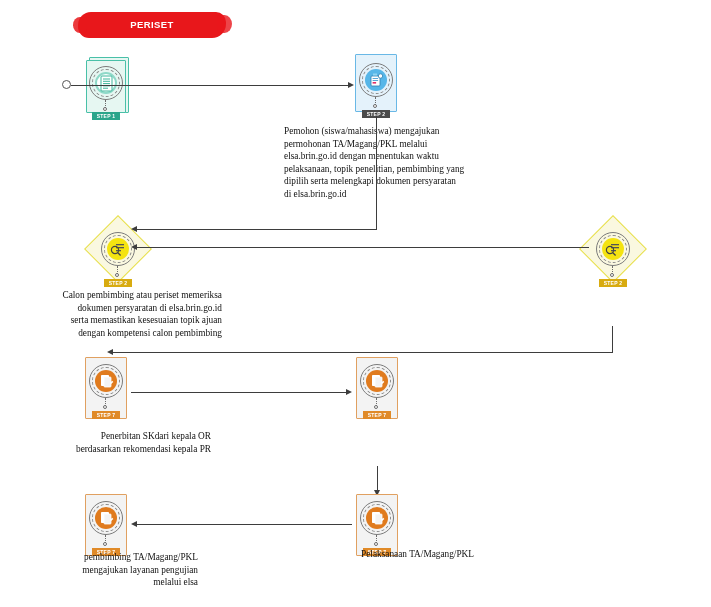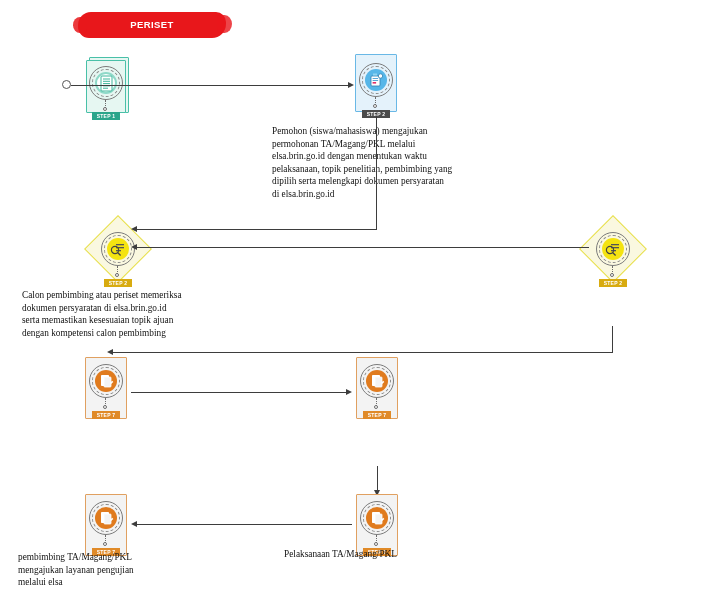--- a/index.html
+++ b/index.html
@@ -186,21 +186,21 @@
 
   
   .caption {
     position: absolute;
     font-size: 9.3px;
     line-height: 12.6px;
     color: #111111;
     white-space: pre-line;
   }
   .cap-left { text-align: left; }
-  .cap-center { text-align: left; }
+  .cap-center { text-align: right; }
 
   .icon-svg { position: absolute; }
 </style>
 </head>
 <body>
 
 <div id="page">
 
   <div class="banner" style="left:78px; top:12px; width:148px; height:26px;">
     <span>PERISET</span>
@@ -247,21 +247,21 @@
       <circle cx="12.5" cy="4" r="2.2" fill="#ffffff" stroke="#2f7fb0" stroke-width="0.8"></circle>
       <rect x="5" y="1.5" width="4" height="2" fill="#8fd4f2"></rect>
     </svg>
 
     <div class="stem" style="left:20px; top:43px; height:8px;"></div>
     <div class="stem-dot" style="left:18px; top:50px;"></div>
     <div class="step-badge badge-blue" style="left:7px; top:56px; width:28px;">STEP 2</div>
   </div>
 
 
-  <div class="caption cap-left" style="left:272px; top:125px; width:235px;">Pemohon (siswa/mahasiswa) mengajukan
+  <div class="caption cap-left" style="left:284px; top:125px; width:235px;">Pemohon (siswa/mahasiswa) mengajukan
 permohonan TA/Magang/PKL melalui
 elsa.brin.go.id dengan menentukan waktu
 pelaksanaan, topik penelitian, pembimbing yang
 dipilih serta melengkapi dokumen persyaratan
 di elsa.brin.go.id</div>
 
   <div class="node" style="left:83px; top:218px; width:72px; height:70px;">
     <div class="diamond" style="left:11px; top:7px; width:48px; height:48px;"></div>
     <div class="ring" style="left:18px; top:14px; width:34px; height:34px;"></div>
     <div class="ring2" style="left:21px; top:17px; width:28px; height:28px;"></div>
@@ -338,20 +338,22 @@
     <svg class="icon-svg" style="left:14px; top:16px;" width="15" height="17" viewBox="0 0 15 17">
       <rect x="2" y="2" width="8" height="11" rx="0.8" fill="#ffffff"></rect>
       <rect x="5" y="4" width="7" height="10" rx="0.8" fill="#f3f3f3" stroke="#ffffff" stroke-width="0.8"></rect>
       <path d="M11 10 l2.2 -2.2 1.1 1.1 -2.2 2.2 z" fill="#ffffff"></path>
     </svg>
     <div class="stem" style="left:20px; top:41px; height:8px;"></div>
     <div class="stem-dot" style="left:18px; top:48px;"></div>
     <div class="step-badge badge-orange" style="left:7px; top:54px; width:28px;">STEP 7</div>
   </div>
 
+  <div class="caption cap-center" style="left:17px; top:430px; width:194px;">Penerbitan SKdari kepala OR
+berdasarkan rekomendasi kepala PR</div>
 
 
   <div class="vline" style="left:377px; top:466px; height:25px;"></div>
   <div class="arrow arrow-d" style="left:373.5px; top:490px;"></div>
 
   <div class="node" style="left:356px; top:494px; width:46px; height:66px;">
     <div class="card card-orange" style="left:0px; top:0px; width:42px; height:62px; border-radius:1px;"></div>
     <div class="ring" style="left:4px; top:7px; width:34px; height:34px;"></div>
     <div class="ring2" style="left:7px; top:10px; width:28px; height:28px;"></div>
     <div class="disc disc-orange" style="left:10px; top:13px; width:22px; height:22px;"></div>

